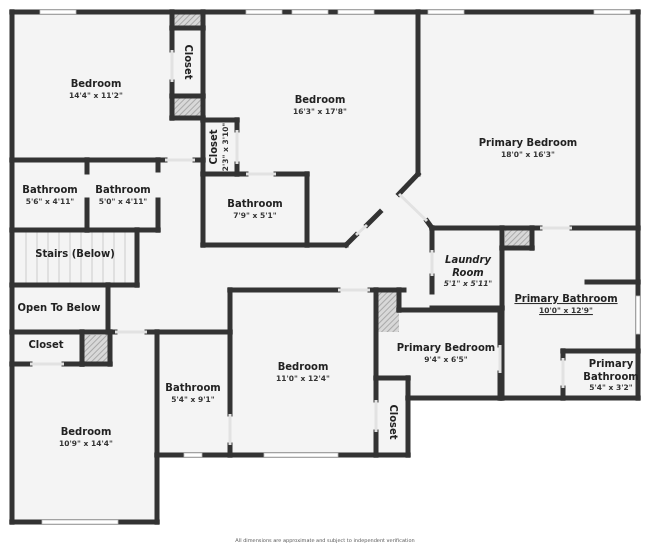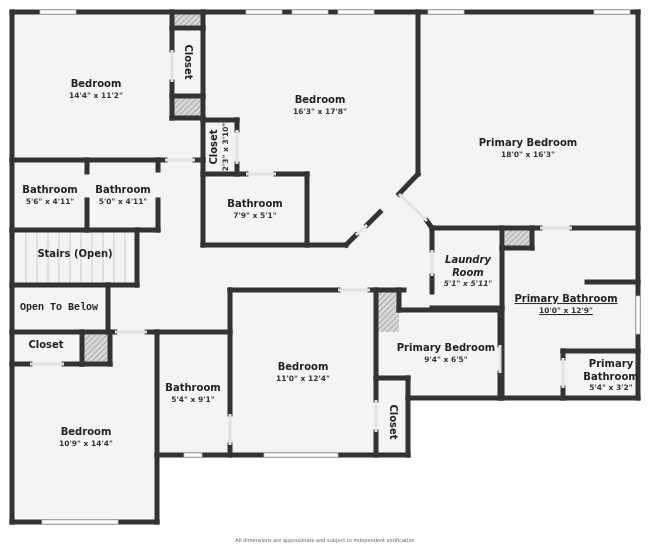--- a/index.html
+++ b/index.html
@@ -201,30 +201,30 @@
   <span class="name">Bathroom</span>
   <span class="dim">5'0" x 4'11"</span>
 </div>
 
 <div class="label" style="left:255px; top:209px;">
   <span class="name">Bathroom</span>
   <span class="dim">7'9" x 5'1"</span>
 </div>
 
 <div class="label" style="left:75px; top:254px;">
-  <span class="name">Stairs (Open)</span>
+  <span class="name">Stairs (Below)</span>
 </div>
 
 <div class="label" style="left:468px; top:271px;font-style:italic;">
   <span class="name">Laundry</span>
   <span class="name">Room</span>
   <span class="dim">5'1" x 5'11"</span>
 </div>
 
-<div class="label" style="left:59px; top:308px;font-family:Liberation Mono, monospace;">
+<div class="label" style="left:59px; top:308px;">
   <span class="name">Open To Below</span>
 </div>
 
 <div class="label" style="left:566px; top:304px;text-decoration:underline;">
   <span class="name">Primary Bathroom</span>
   <span class="dim">10'0" x 12'9"</span>
 </div>
 
 <div class="label" style="left:46px; top:345px;">
   <span class="name">Closet</span>

